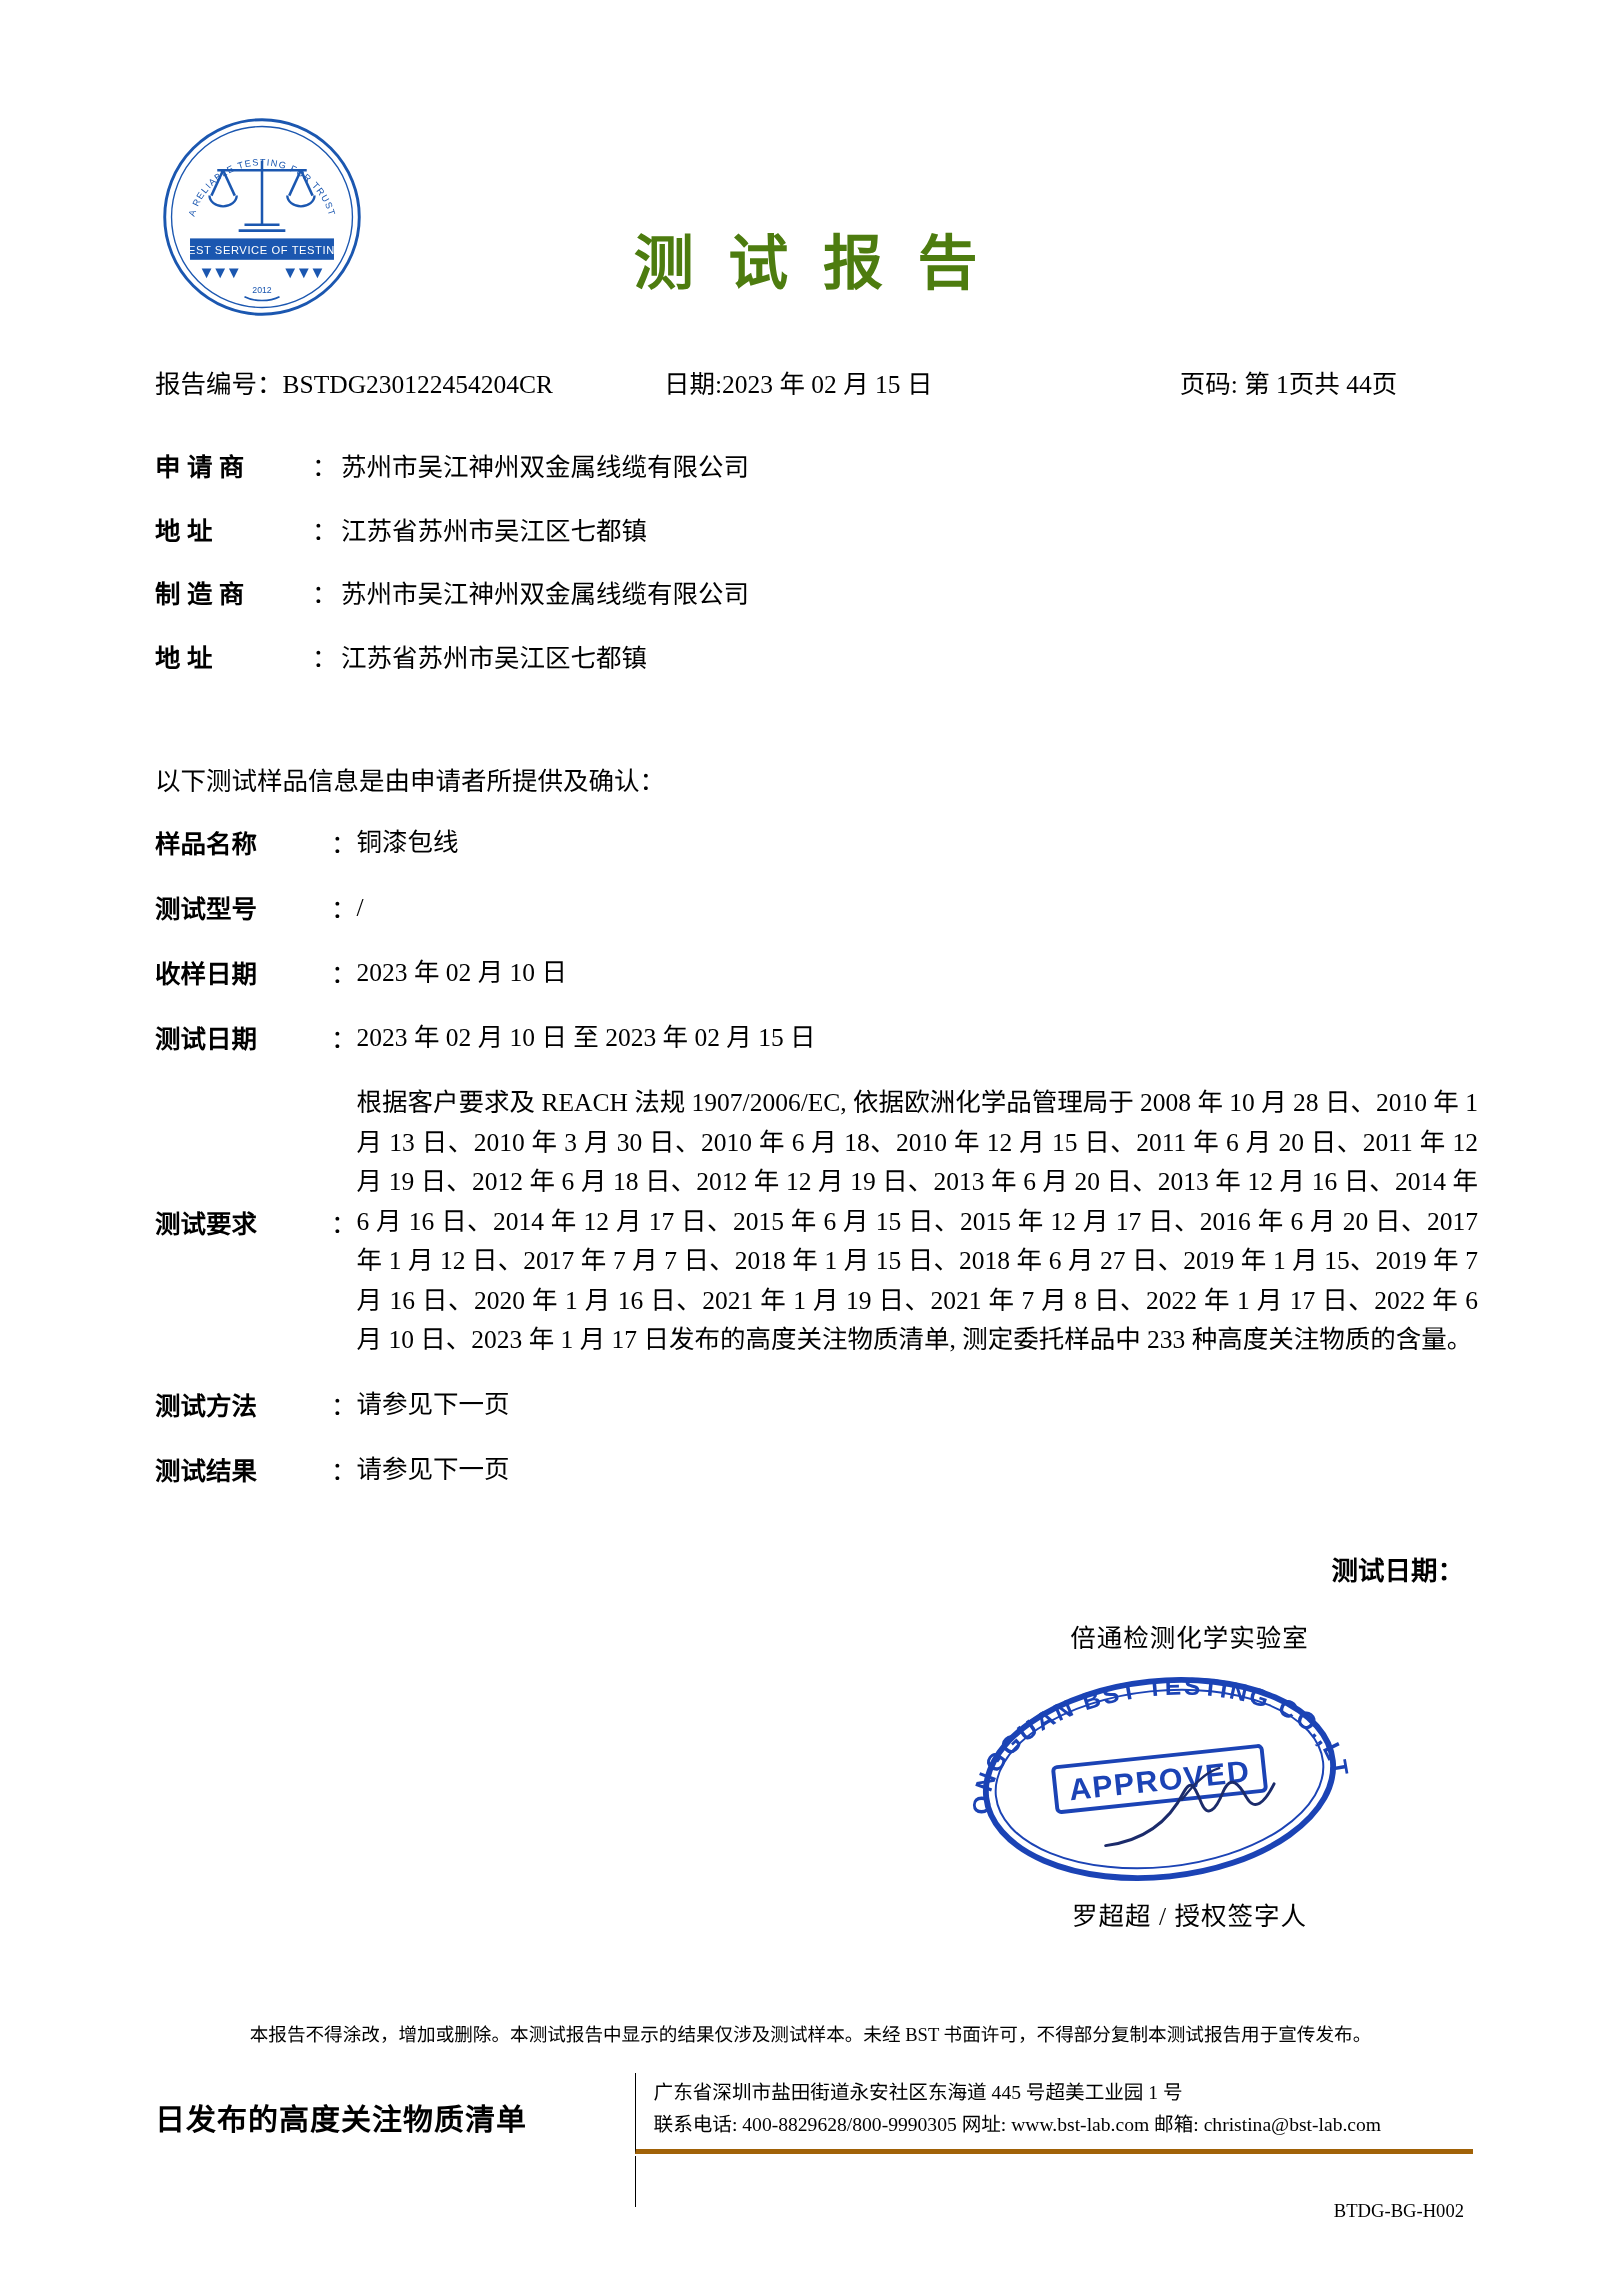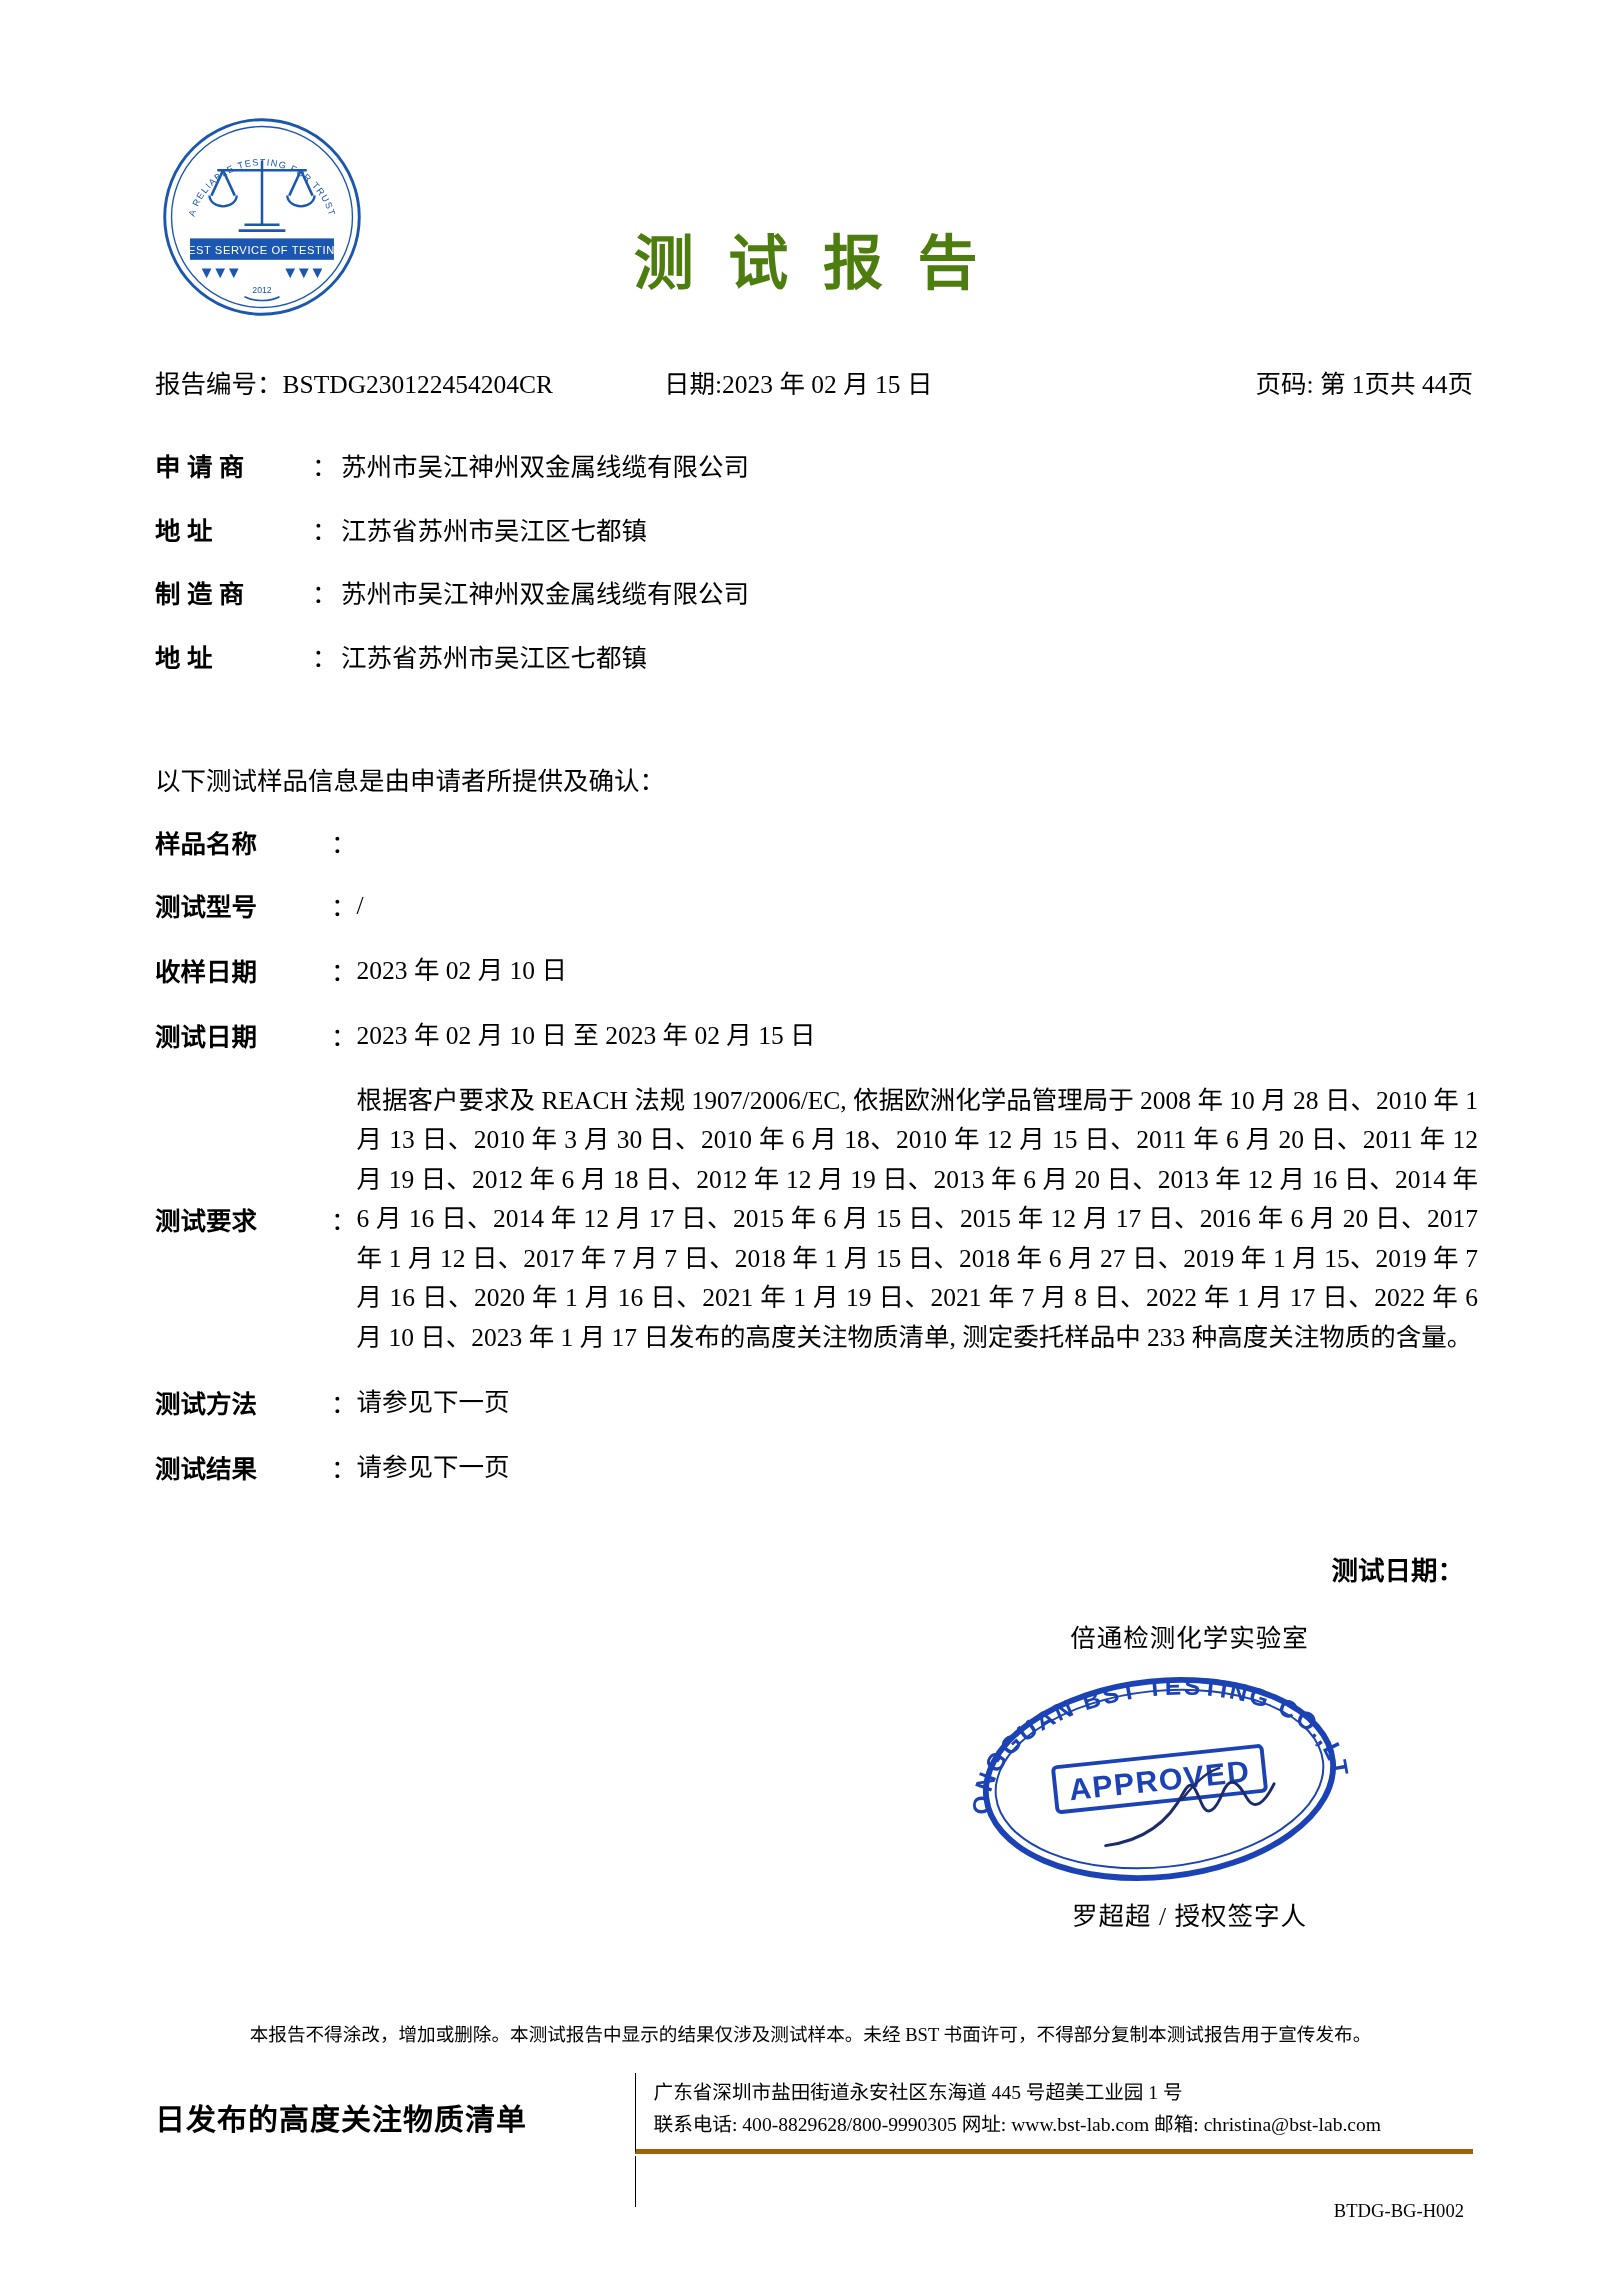--- a/index.html
+++ b/index.html
@@ -56,21 +56,21 @@
     left: 155px;
     top: 363px;
     width: 1318px;
     font-size: 25.5px;
     display: flex;
     align-items: baseline;
     gap: 48px;
   }
   .meta-line .m1 { width: 461px; }
   .meta-line .m2 { width: 392px; }
-  .meta-line .m3 { flex: 1; text-align: right; }
+  .meta-line .m3 { flex: 1; text-align: center; }
 
   
   .info-block {
     position: absolute;
     left: 155px;
     top: 446px;
     width: 1323px;
     font-size: 25.5px;
   }
   .info-row {
@@ -301,20 +301,21 @@
     </div>
   </div>
 
   <div class="note-line">以下测试样品信息是由申请者所提供及确认：</div>
 
   <div class="sample-block">
 
     <div class="s-row">
       <div class="s-label">样品名称</div>
       <div class="s-colon">：</div>
+      <div class="s-value">铜漆包线</div>
     </div>
 
     <div class="s-row">
       <div class="s-label">测试型号</div>
       <div class="s-colon">：</div>
       <div class="s-value">/</div>
     </div>
 
     <div class="s-row">
       <div class="s-label">收样日期</div>

